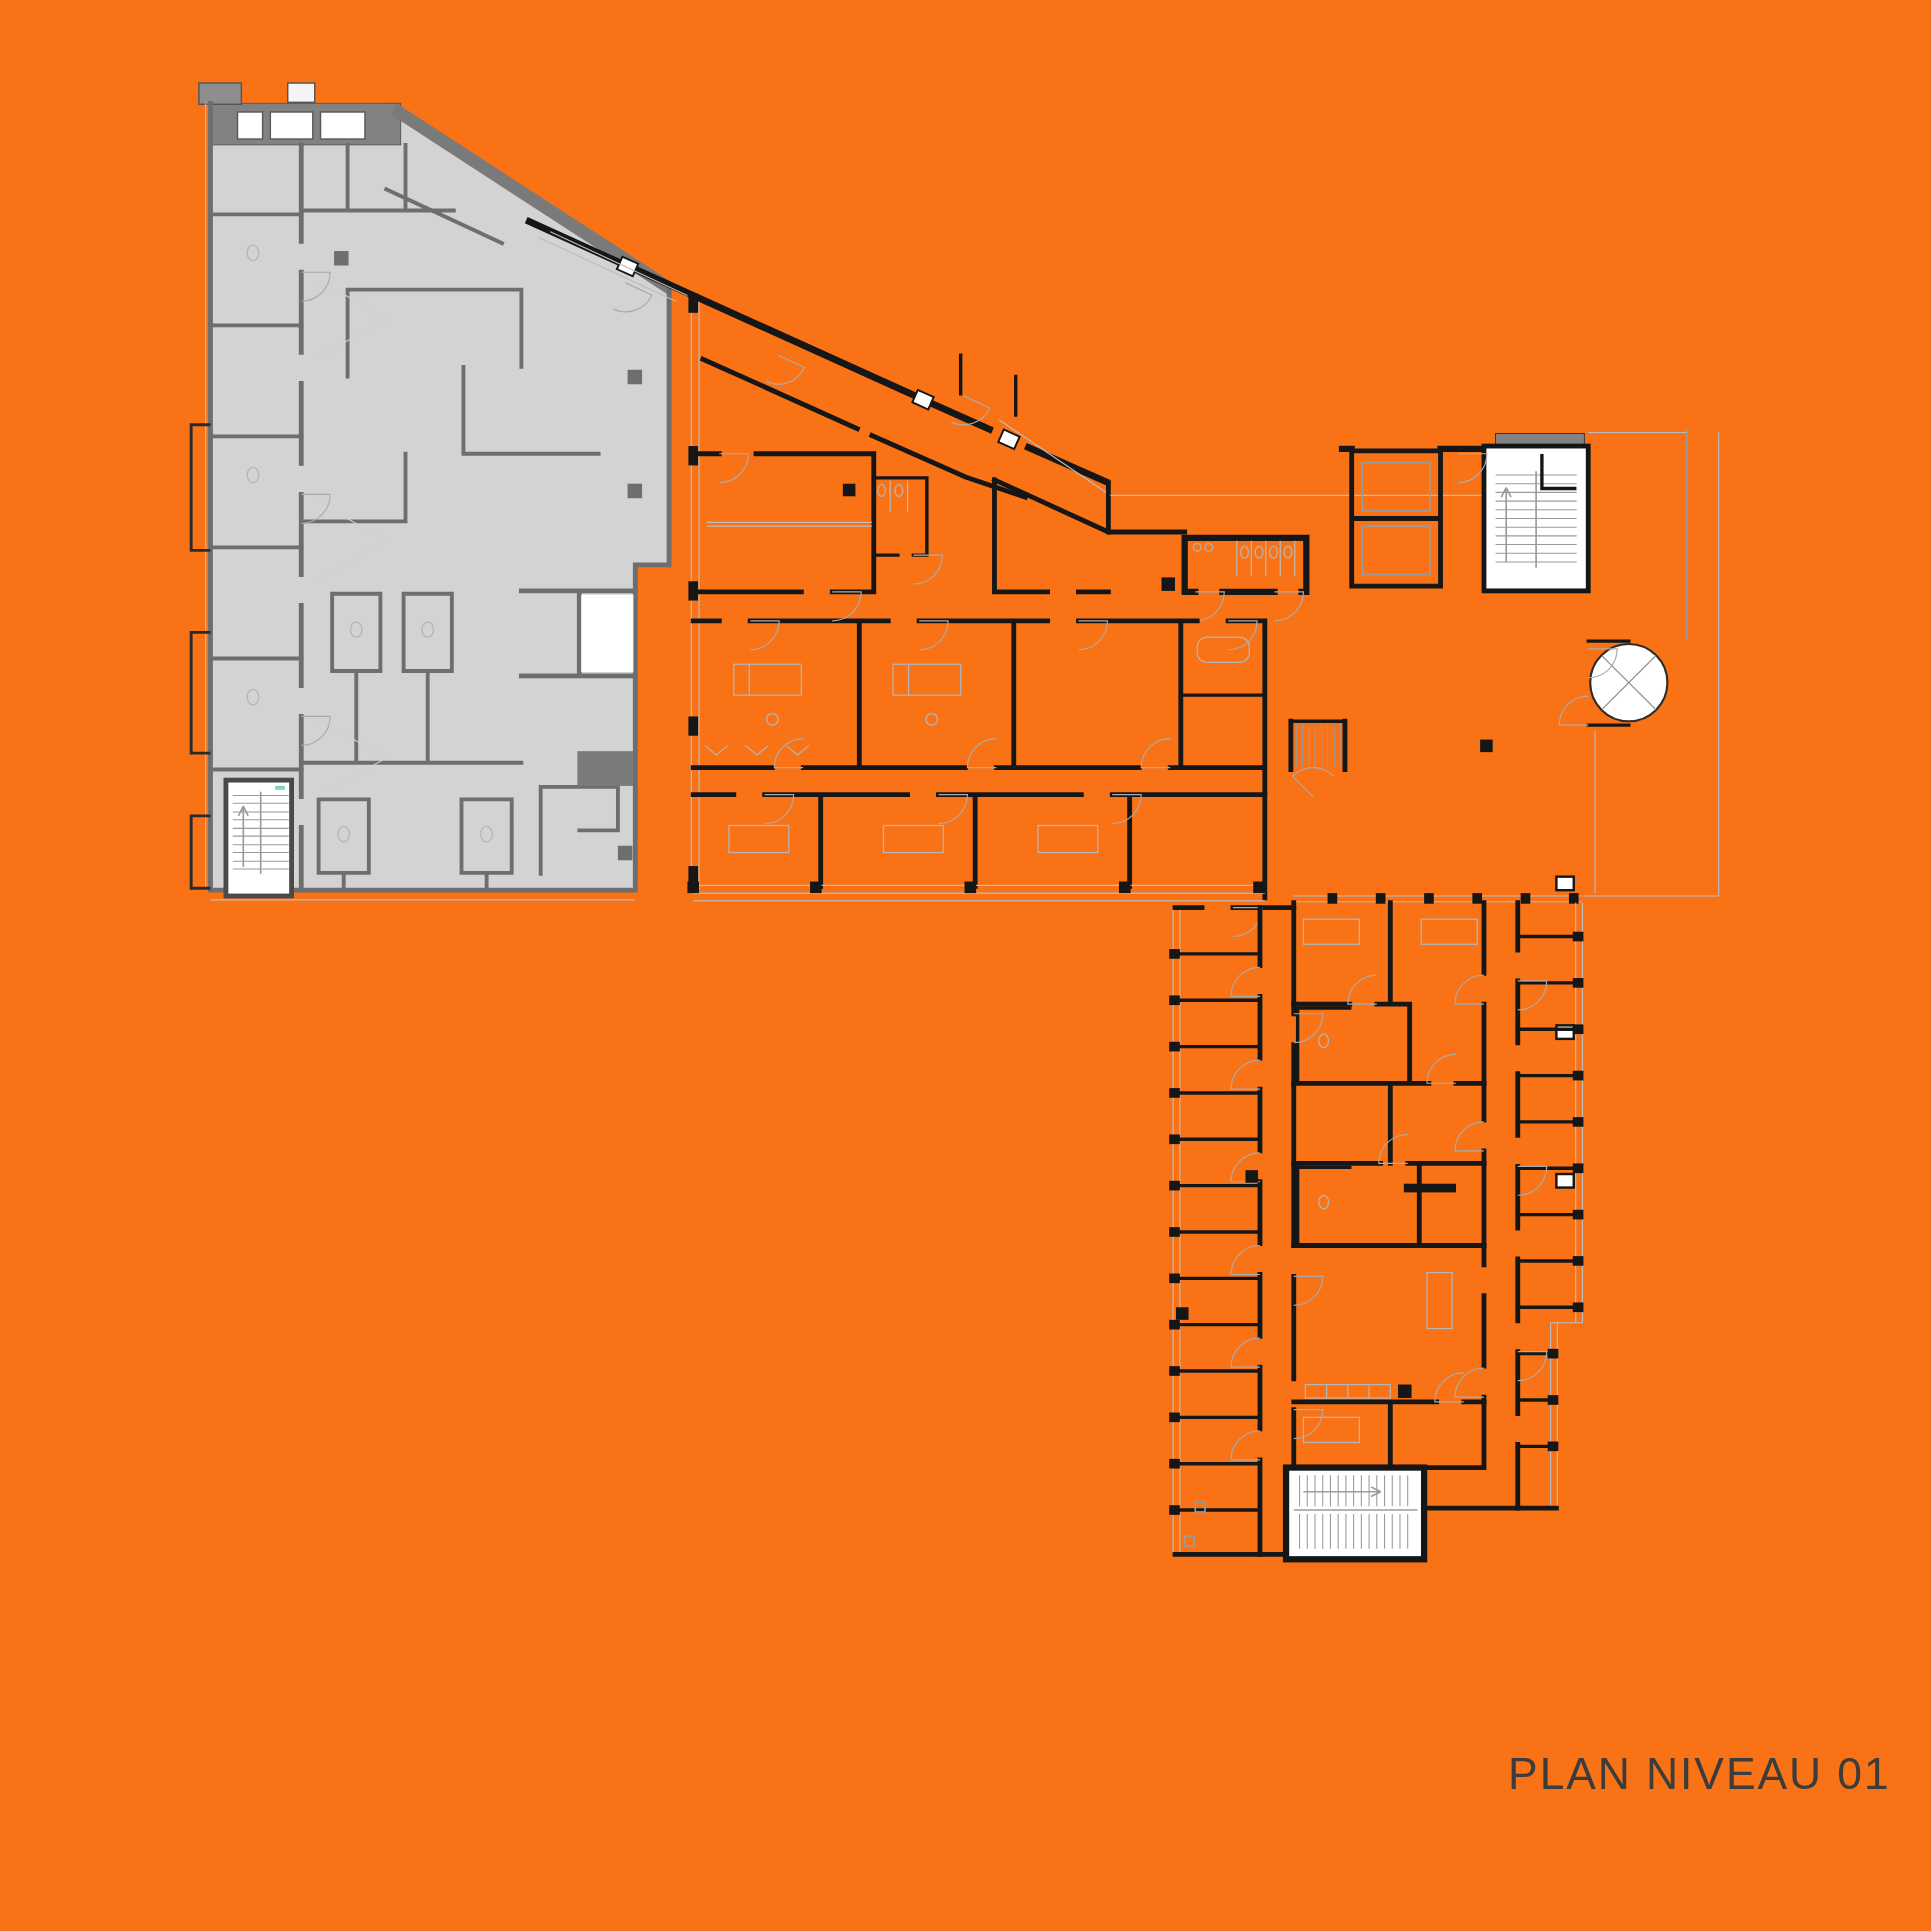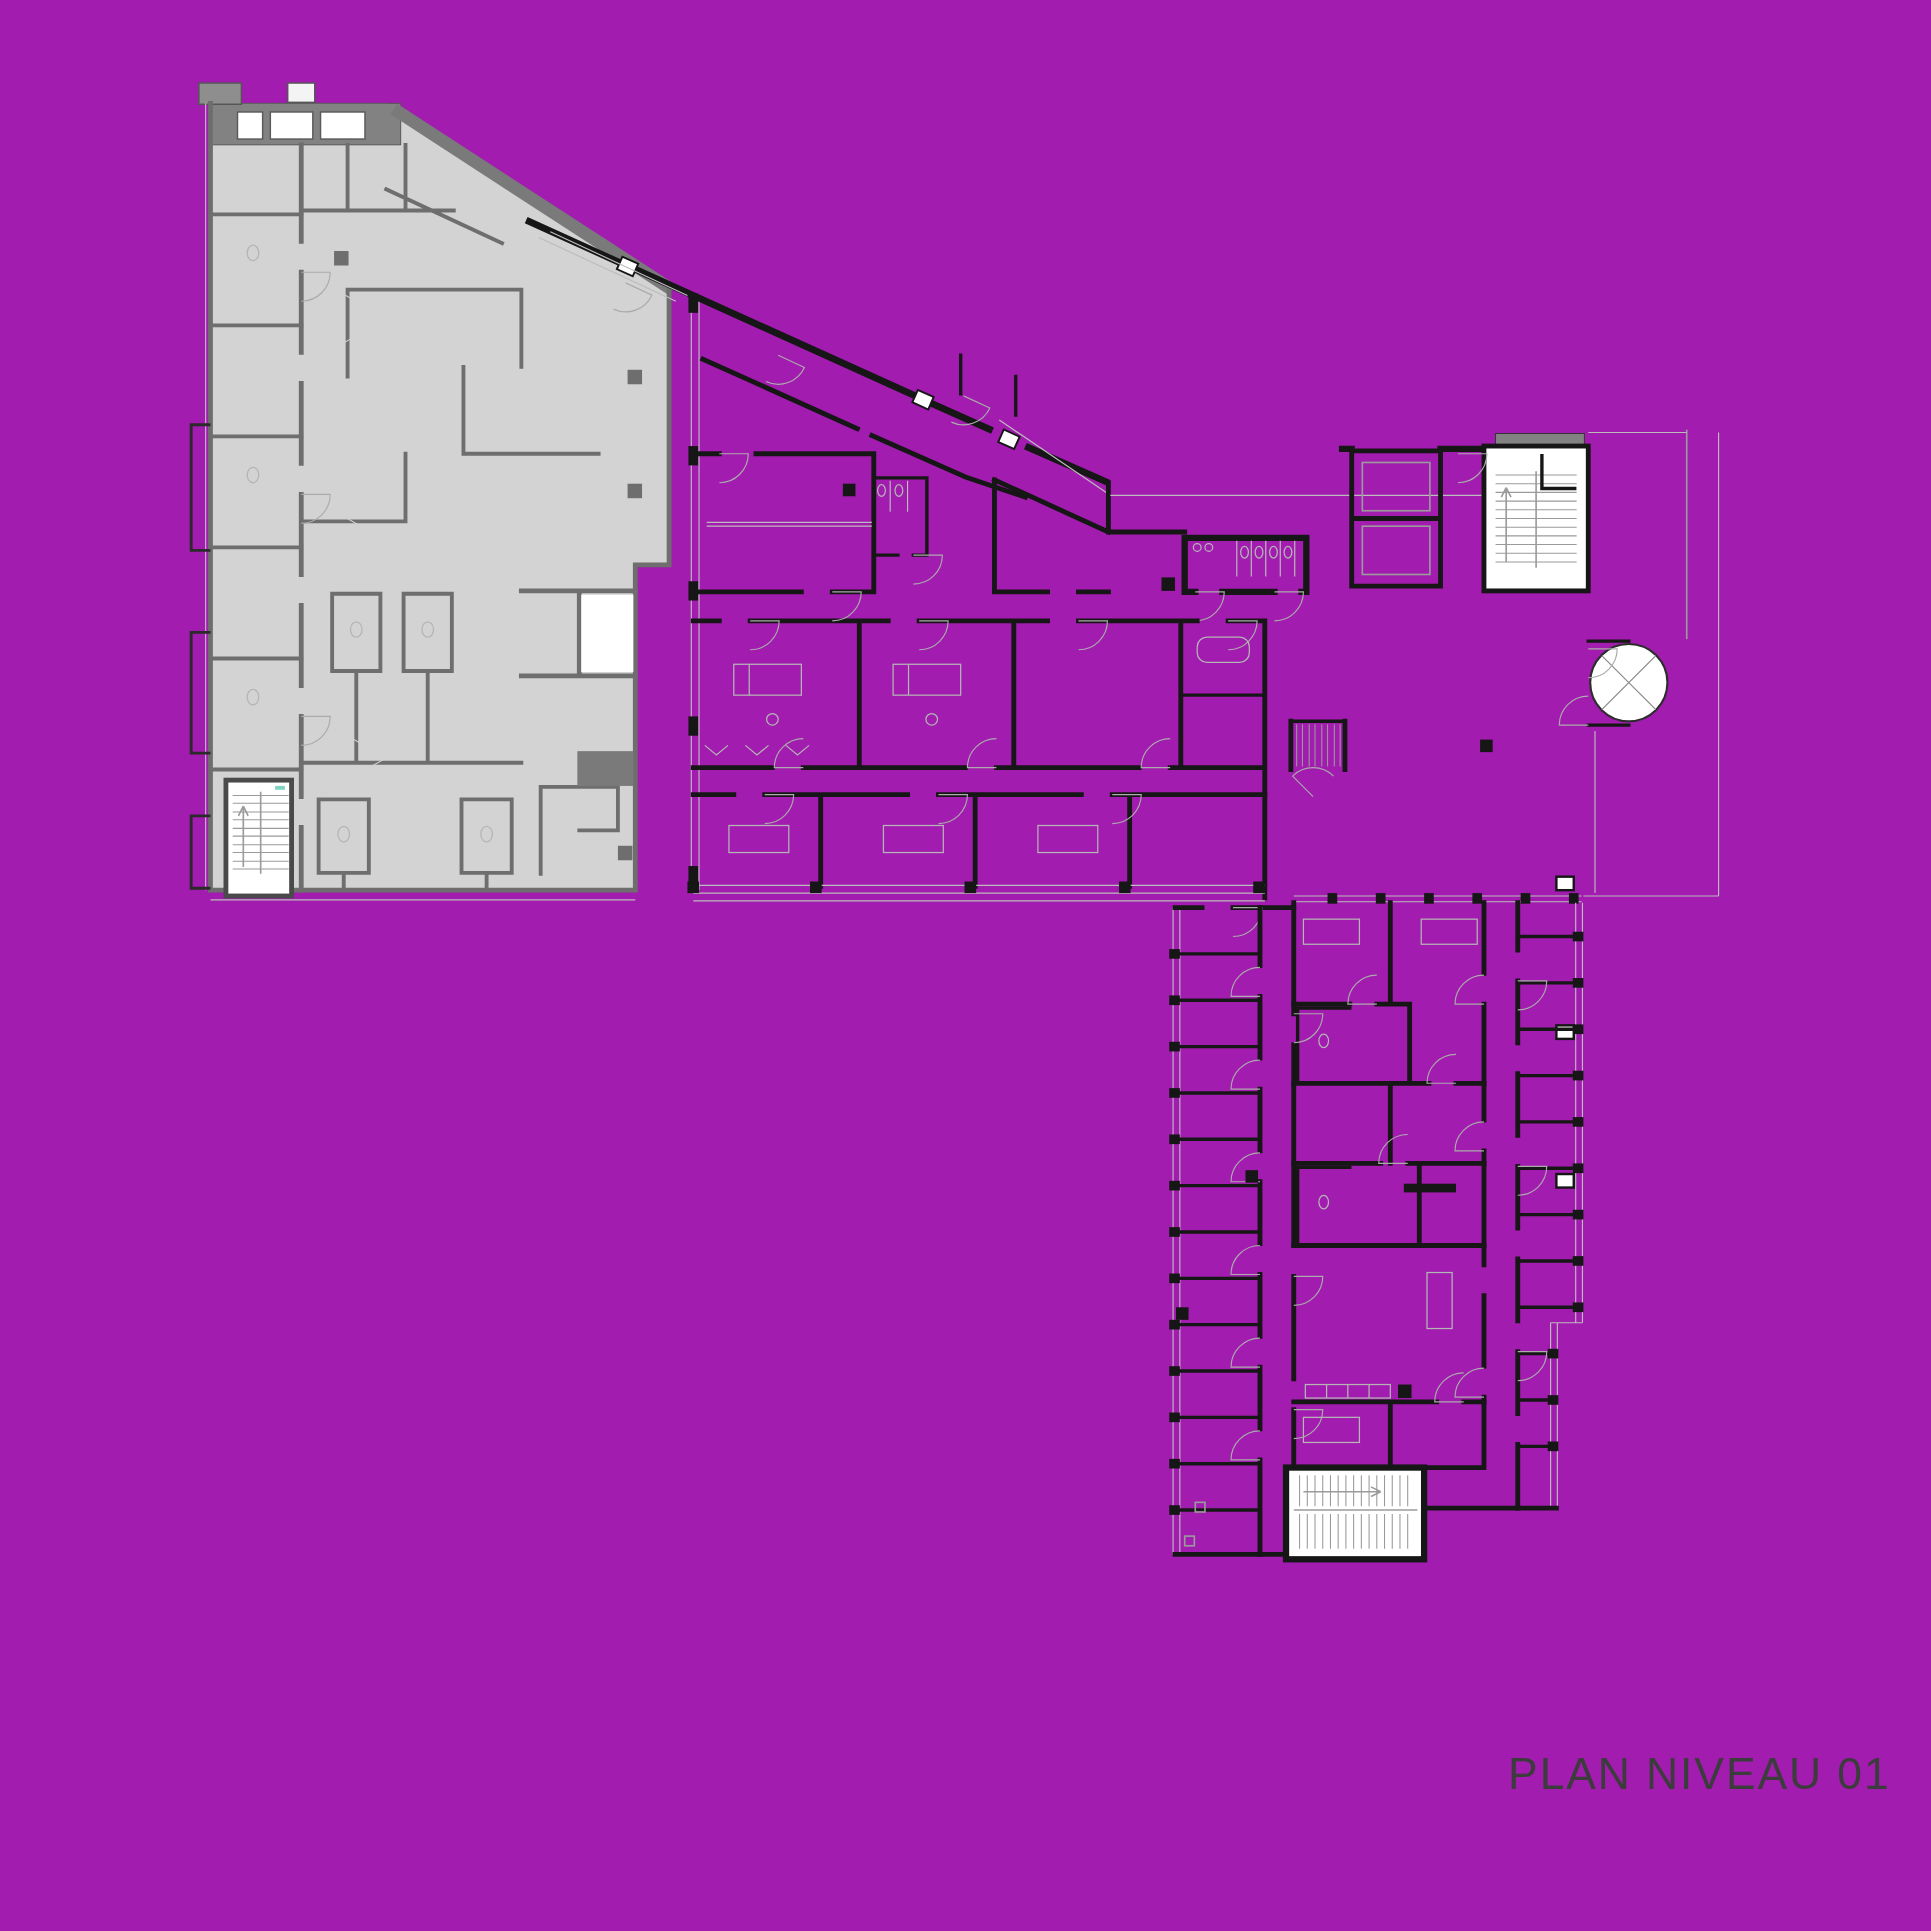--- a/index.html
+++ b/index.html
@@ -1,16 +1,16 @@
 <!DOCTYPE html>
 <html><head>
 <meta charset="utf-8">
 <style>
   html,body{margin:0;padding:0;background:#ffffff;}
-  #canvas{position:relative;width:1931px;height:1931px;background:#a21caf;overflow:hidden;
+  #canvas{position:relative;width:1931px;height:1931px;background:#f97316;overflow:hidden;
           font-family:"Liberation Sans", sans-serif;}
   svg{display:block;width:1931px;height:1931px;}
   
   .wg {stroke:#6e6e6e;stroke-width:5;fill:none;stroke-linecap:square;}
   .wg4{stroke:#6e6e6e;stroke-width:4;fill:none;stroke-linecap:square;}
   .wb {stroke:#161616;stroke-width:5;fill:none;stroke-linecap:square;}
   .wb4{stroke:#161616;stroke-width:3.5;fill:none;stroke-linecap:square;}
   .wb6{stroke:#161616;stroke-width:6.5;fill:none;stroke-linecap:square;}
   .wb7{stroke:#161616;stroke-width:7;fill:none;stroke-linecap:butt;}
   .tl {stroke:#bcbcbc;stroke-width:1.2;fill:none;}

